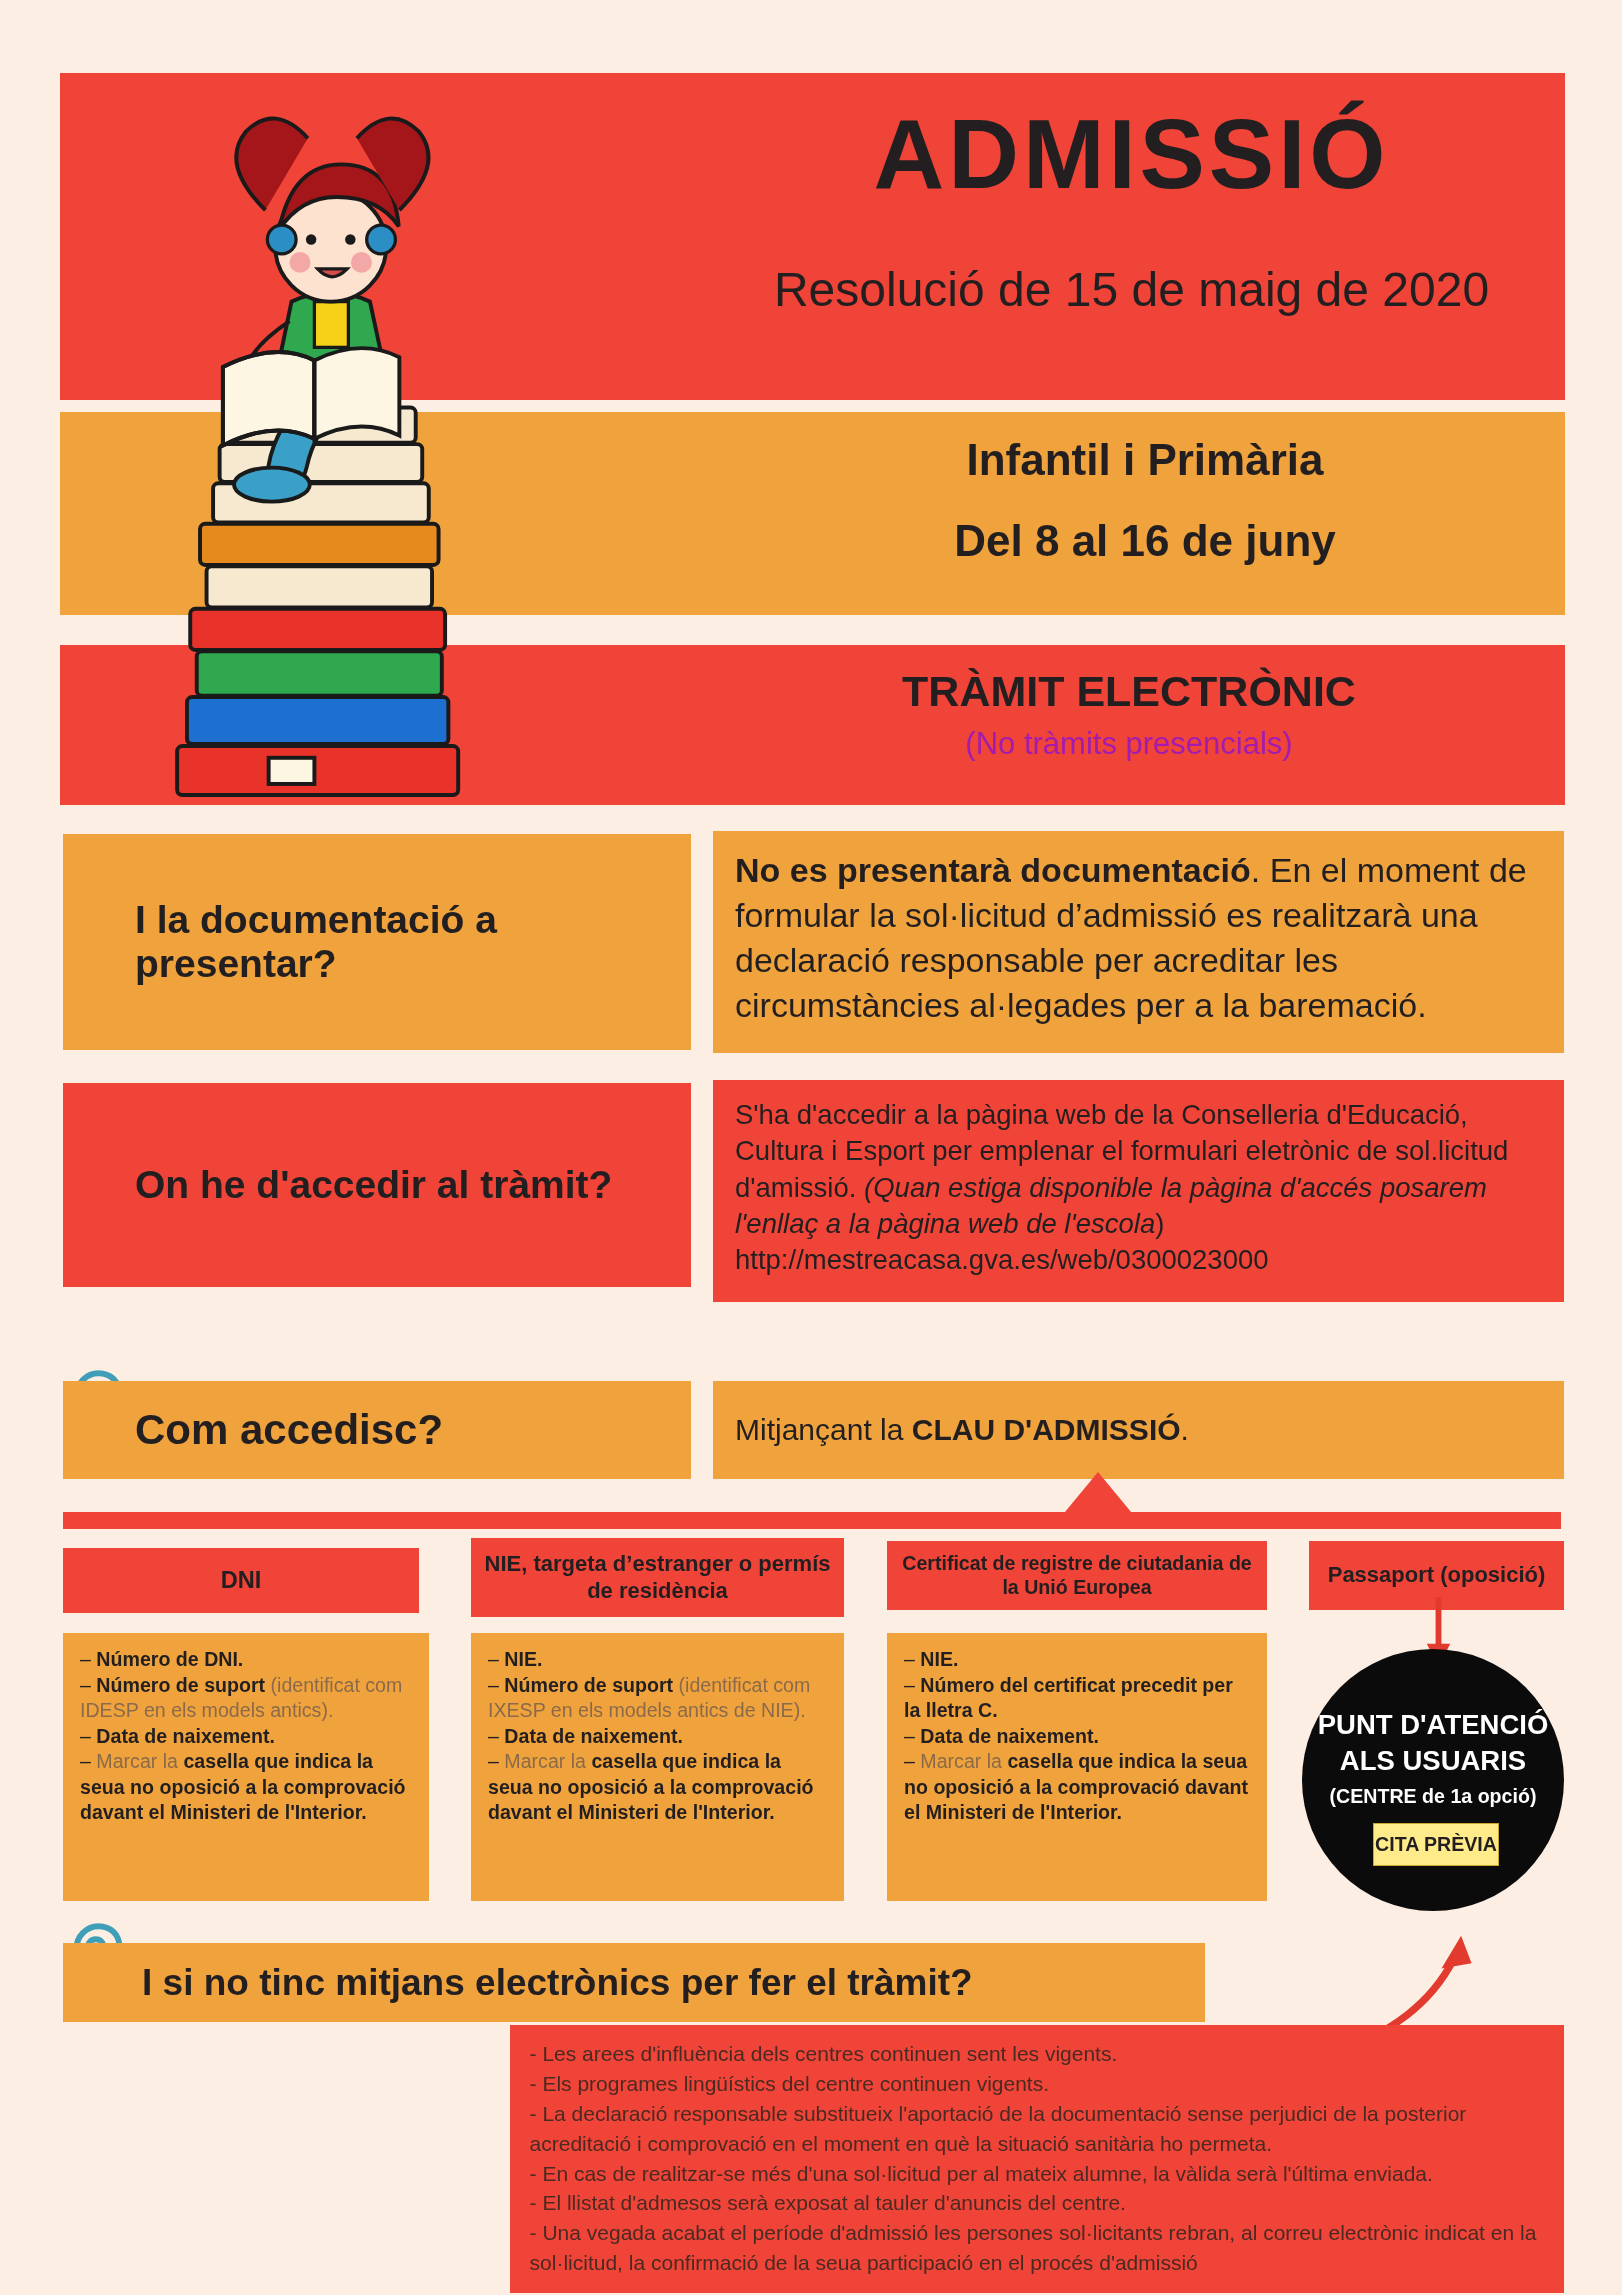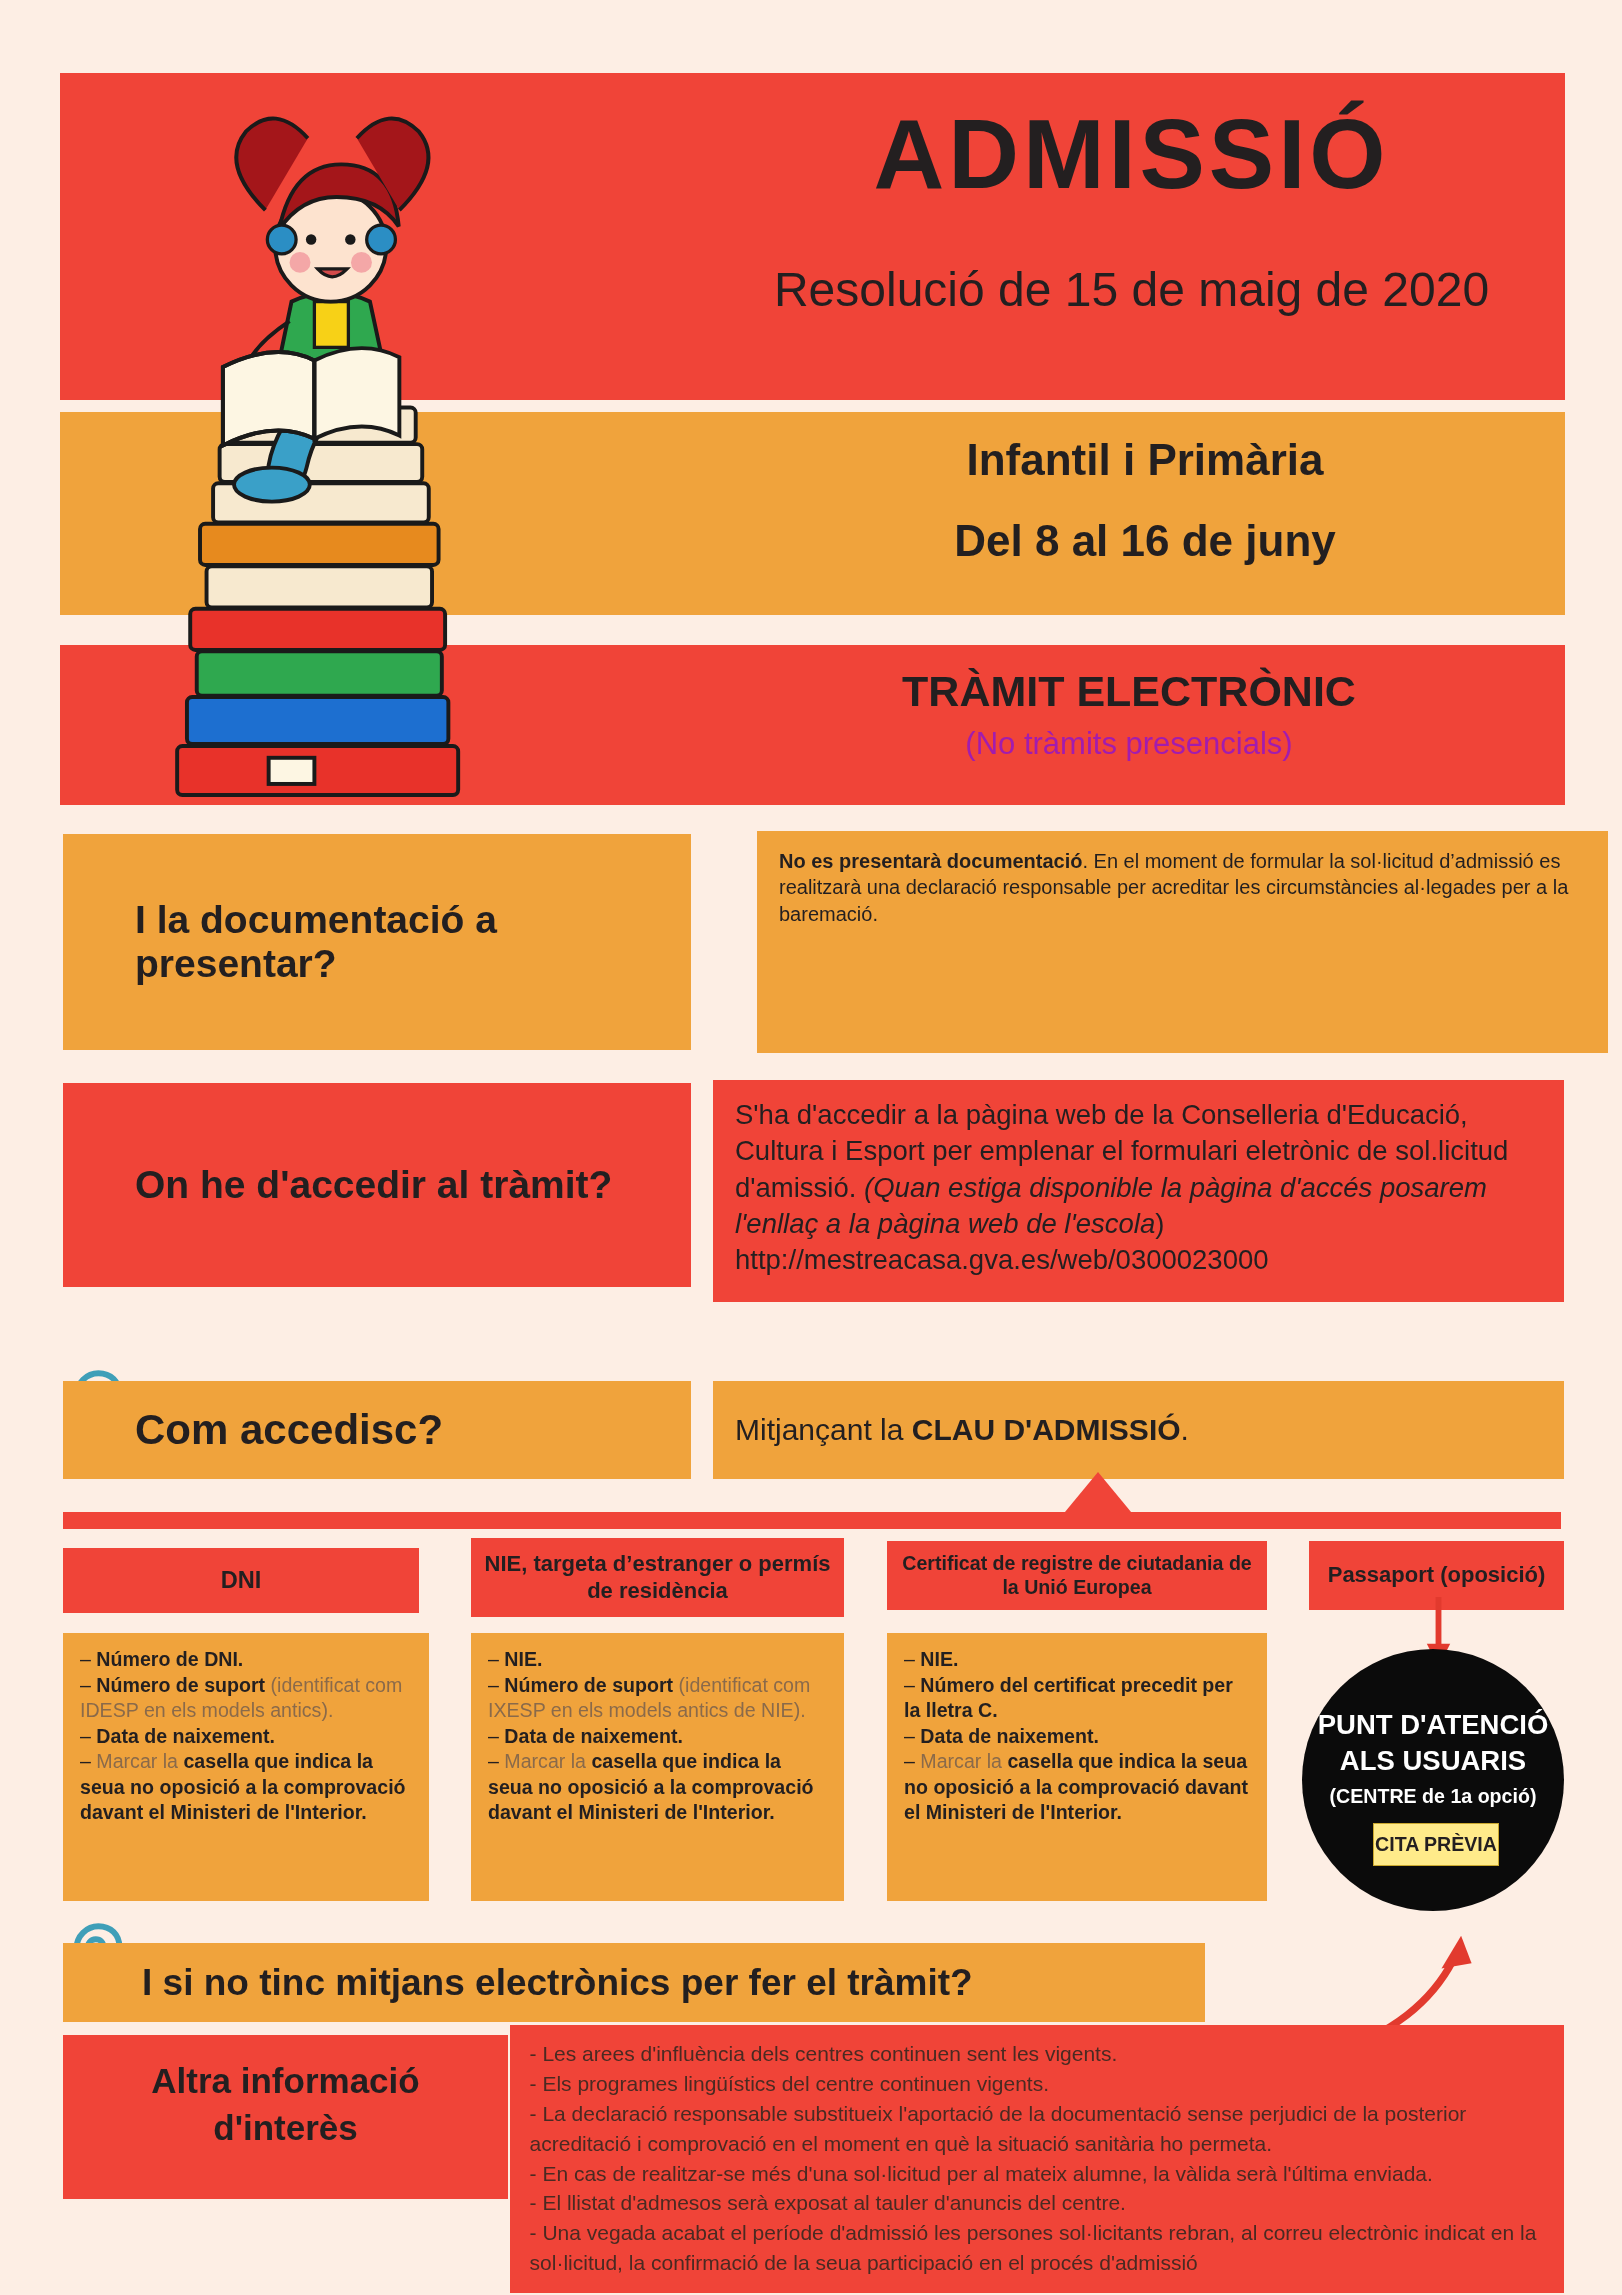--- a/index.html
+++ b/index.html
@@ -115,21 +115,21 @@
   }
   .abox {
     position: absolute;
     box-sizing: border-box;
     padding: 17px 22px;
     line-height: 1.32;
   }
 
   
   .q1 { left: 63px; top: 834px; width: 628px; height: 216px; background: #f0a33c; font-size: 39px; }
-  .a1 { left: 713px; top: 831px; width: 851px; height: 222px; background: #f0a33c; font-size: 20px; margin-left: 44px; }
+  .a1 { left: 713px; top: 831px; width: 851px; height: 222px; background: #f0a33c; font-size: 34px; }
 
   
   .q2 { left: 63px; top: 1083px; width: 628px; height: 204px; background: #f04438; font-size: 39px; }
   .a2 { left: 713px; top: 1080px; width: 851px; height: 222px; background: #f04438; font-size: 27.5px; }
 
   
   .q3 { left: 63px; top: 1381px; width: 628px; height: 98px; background: #f0a33c; font-size: 42px; }
   .a3 { left: 713px; top: 1381px; width: 851px; height: 98px; background: #f0a33c; font-size: 30px; display:flex; align-items:center; }
 
   
@@ -399,24 +399,20 @@
   </div>
   <div class="q4">I si no tinc mitjans electrònics per fer el tràmit?</div>
 
   <div class="curve-arrow">
     <svg viewBox="0 0 420 230">
         <path d="M10 200 C 120 230, 300 190, 370 55" stroke="#e23a2e" stroke-width="11" fill="none"></path>
         <polygon points="382,18 352,68 398,60" fill="#e23a2e"></polygon>
       </svg>
   </div>
 
-  <div class="q5">
-    <span class="ind">Altra informació</span>
-    <span class="ind">d'interès</span>
-  </div>
   <div class="info-box">
     <span class="ln">- Les arees d'influència dels centres continuen sent les vigents.</span>
     <span class="ln">- Els programes lingüístics del centre continuen vigents.</span>
     <span class="ln">- La declaració responsable substitueix l'aportació de la documentació sense perjudici de la posterior acreditació i comprovació en el moment en què la situació sanitària ho permeta.</span>
     <span class="ln">- En cas de realitzar-se més d'una sol·licitud per al mateix alumne, la vàlida serà l'última enviada.</span>
     <span class="ln">- El llistat d'admesos serà exposat al tauler d'anuncis del centre.</span>
     <span class="ln">- Una vegada acabat el període d'admissió les persones sol·licitants rebran, al correu electrònic indicat en la sol·licitud, la confirmació de la seua participació en el procés d'admissió</span>
   </div>
 
 </div>

